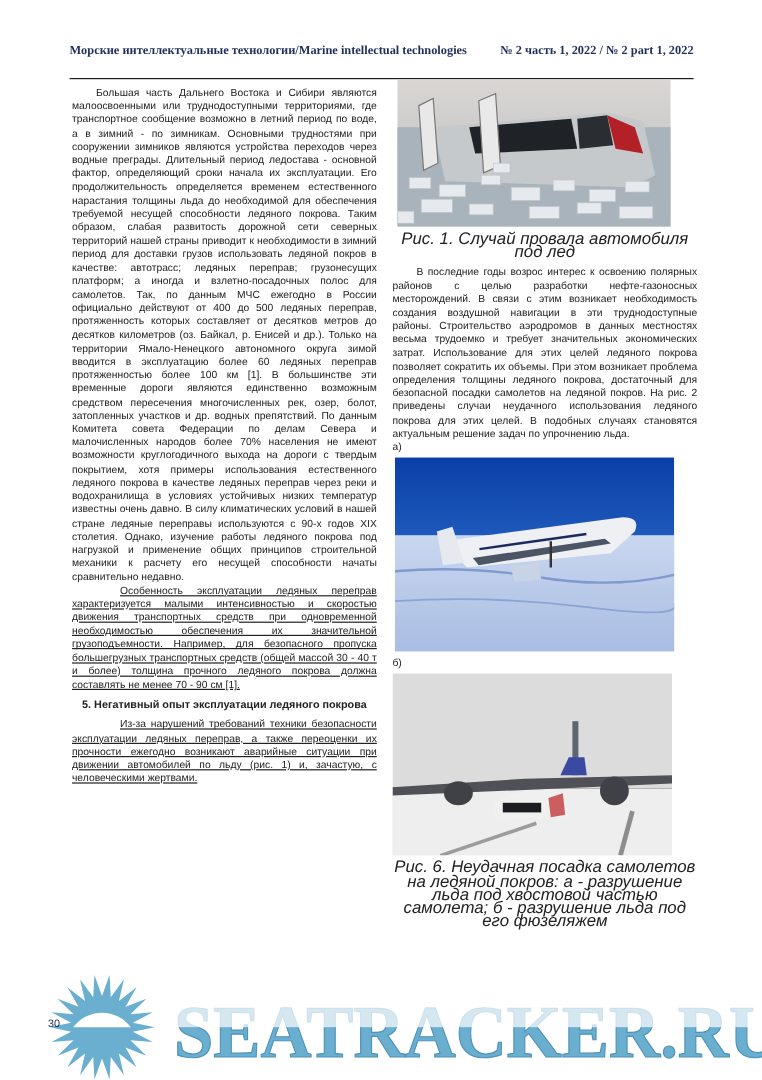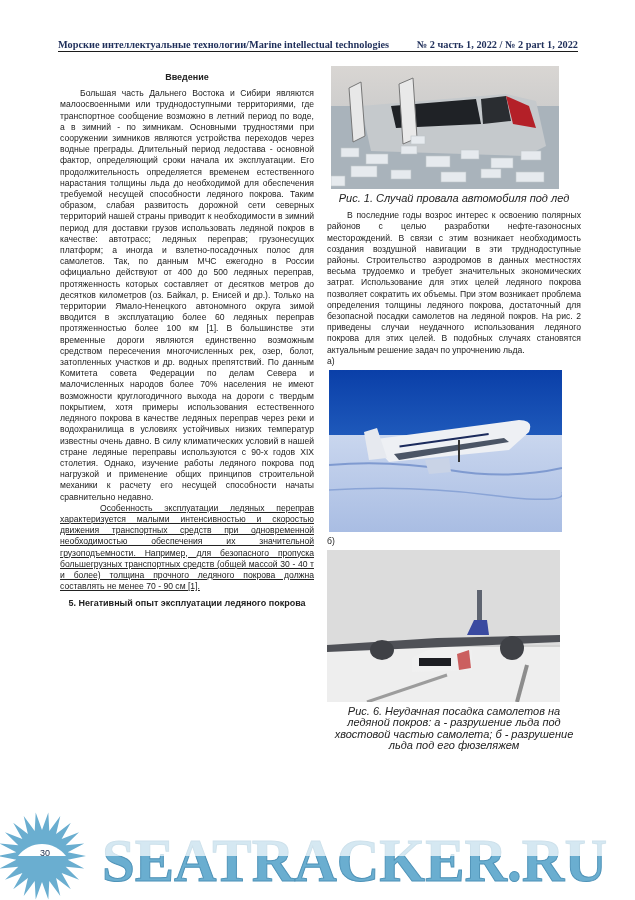--- a/index.html
+++ b/index.html
@@ -1,51 +1,51 @@
 <!DOCTYPE html>
 <html><head>
 <meta charset="utf-8">
 <style>
   html, body { margin: 0; padding: 0; background: #ffffff; }
   body { width: 635px; height: 900px; position: relative; overflow: hidden;
          font-family: "Liberation Sans", sans-serif; color: #222; }
   .header { position: absolute; left: 58px; top: 34px; width: 520px; height: 16px;
             border-bottom: 1.5px solid #1c1c1c; display: flex; justify-content: space-between;
-            align-items: flex-end; font-family: "Liberation Serif", serif; font-weight: bold;
-            font-size: 10.3px; color: #1f2f5a; padding-bottom: 1px; }
+            align-items: center; font-family: "Liberation Serif", serif; font-weight: bold;
+            font-size: 10.3px; color: #1f2f5a; padding-bottom: 15px; }
   .col { position: absolute; top: 72px; width: 254px; font-size: 8.6px; line-height: 11.2px;
          text-align: justify; }
   .col-left { left: 60px; }
   .col-right { left: 327px; top: 66px; }
   .h { text-align: center; font-weight: bold; font-size: 9px; margin: 0 0 5px 0; }
   .h2 { margin: 6px 0 5px 0; }
   p { margin: 0; text-indent: 20px; }
   p.indent2 { text-indent: 40px; text-decoration: underline; }
-  .cap { font-style: italic; text-align: center; font-size: 11px; line-height: 11.2px; }
+  .cap { font-style: italic; text-align: center; font-size: 14px; line-height: 11.2px; }
   .fig { position: relative; overflow: hidden; }
   .fig1 { width: 228px; height: 123px; margin-left: 4px; }
   .fig2a { width: 233px; height: 162px; margin-left: 2px; margin-top: 3px; }
   .fig2b { width: 233px; height: 152px; margin-left: 0px; margin-top: 3px; }
   .sublabel { font-size: 8.6px; line-height: 11.2px; }
-  .footer { position: absolute; left: 0; top: 808px; width: 593px; height: 92px; }
+  .footer { position: absolute; left: 0; top: 808px; width: 593px; height: 92px; padding-left: 43px; }
   .pagenum { position: absolute; left: 40px; top: 848px; font-size: 9px; color: #1b2a4a; }
 </style>
 </head>
 <body>
 
 <div class="header">
   <span>Морские интеллектуальные технологии/Marine intellectual technologies</span>
   <span>№ 2 часть 1, 2022 / № 2 part 1, 2022</span>
 </div>
 
 <div class="col col-left">
-  <div class="h">Введение</div>
   <p>Большая часть Дальнего Востока и Сибири являются малоосвоенными или труднодоступными территориями, где транспортное сообщение возможно в летний период по воде, а в зимний - по зимникам. Основными трудностями при сооружении зимников являются устройства переходов через водные преграды. Длительный период ледостава - основной фактор, определяющий сроки начала их эксплуатации. Его продолжительность определяется временем естественного нарастания толщины льда до необходимой для обеспечения требуемой несущей способности ледяного покрова. Таким образом, слабая развитость дорожной сети северных территорий нашей страны приводит к необходимости в зимний период для доставки грузов использовать ледяной покров в качестве: автотрасс; ледяных переправ; грузонесущих платформ; а иногда и взлетно-посадочных полос для самолетов. Так, по данным МЧС ежегодно в России официально действуют от 400 до 500 ледяных переправ, протяженность которых составляет от десятков метров до десятков километров (оз. Байкал, р. Енисей и др.). Только на территории Ямало-Ненецкого автономного округа зимой вводится в эксплуатацию более 60 ледяных переправ протяженностью более 100 км [1]. В большинстве эти временные дороги являются единственно возможным средством пересечения многочисленных рек, озер, болот, затопленных участков и др. водных препятствий. По данным Комитета совета Федерации по делам Севера и малочисленных народов более 70% населения не имеют возможности круглогодичного выхода на дороги с твердым покрытием, хотя примеры использования естественного ледяного покрова в качестве ледяных переправ через реки и водохранилища в условиях устойчивых низких температур известны очень давно. В силу климатических условий в нашей стране ледяные переправы используются с 90-х годов XIX столетия. Однако, изучение работы ледяного покрова под нагрузкой и применение общих принципов строительной механики к расчету его несущей способности начаты сравнительно недавно.</p>
   <p class="indent2">Особенность эксплуатации ледяных переправ характеризуется малыми интенсивностью и скоростью движения транспортных средств при одновременной необходимостью обеспечения их значительной грузоподъемности. Например, для безопасного пропуска большегрузных транспортных средств (общей массой 30 - 40 т и более) толщина прочного ледяного покрова должна составлять не менее 70 - 90 см [1].</p>
   <div class="h h2">5. Негативный опыт эксплуатации ледяного покрова</div>
+  <p class="indent2">Из-за нарушений требований техники безопасности эксплуатации ледяных переправ, а также переоценки их прочности ежегодно возникают аварийные ситуации при движении автомобилей по льду (рис. 1) и, зачастую, с человеческими жертвами.</p>
 </div>
 
 <div class="col col-right">
   <div class="fig fig1">
     <svg width="228" height="123" viewBox="0 0 228 123">
       <defs>
         <linearGradient id="sky1" x1="0" y1="0" x2="0" y2="1">
           <stop offset="0" stop-color="#d9d6d3"></stop>
             <stop offset="1" stop-color="#b8bcc0"></stop>
         </linearGradient>

